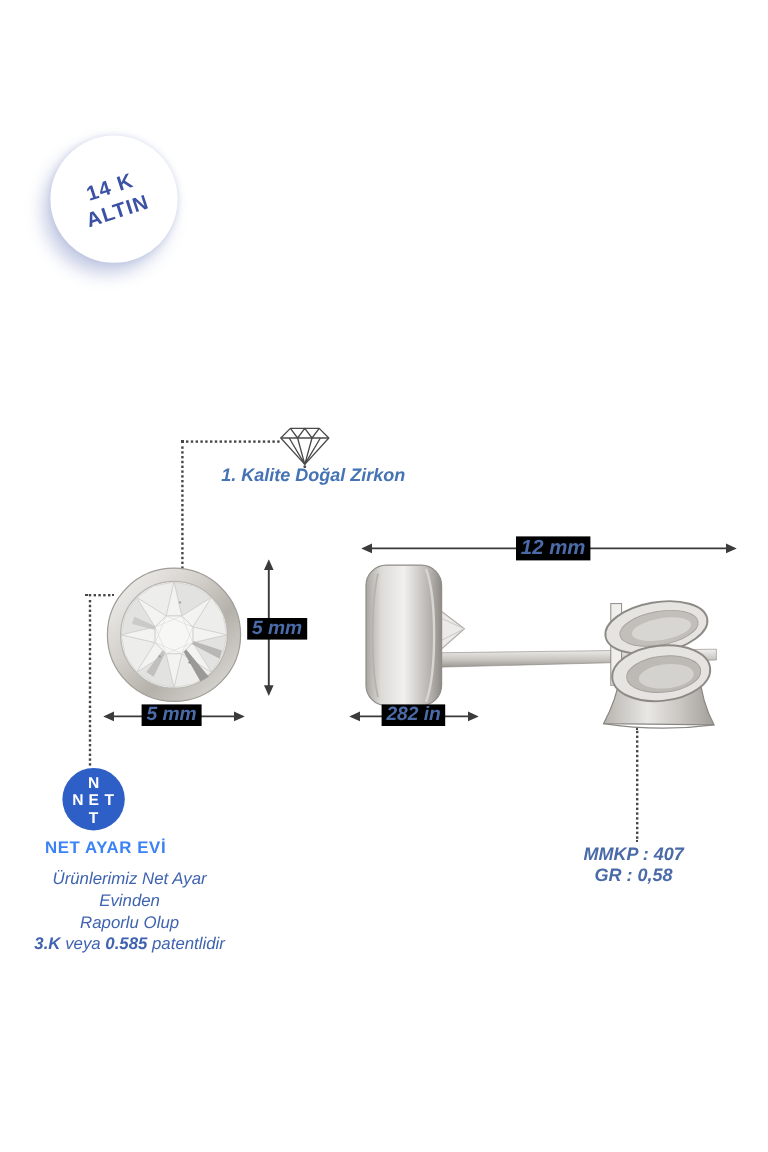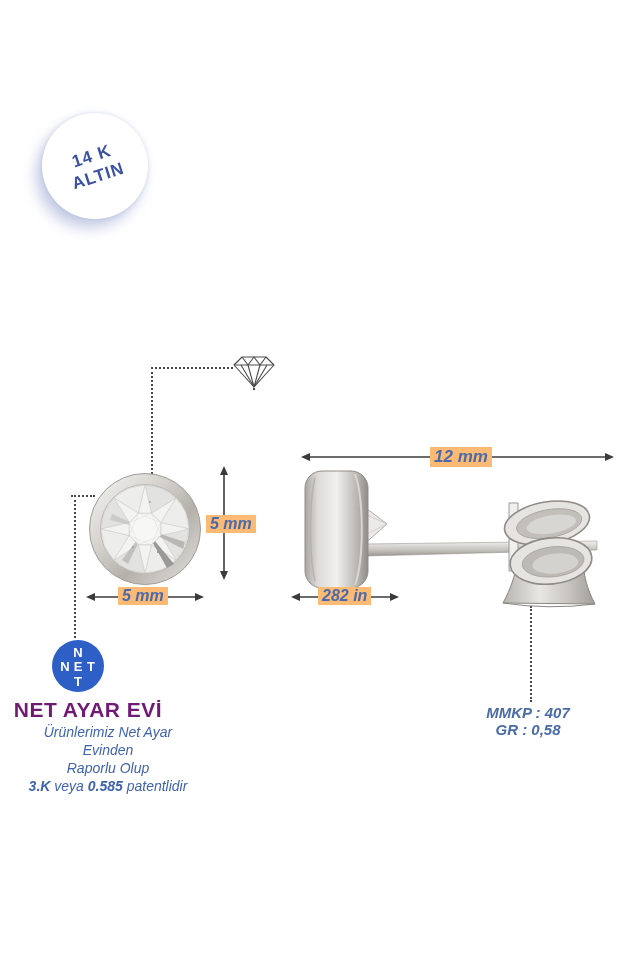--- a/index.html
+++ b/index.html
@@ -15,32 +15,32 @@
               font-size:17px;line-height:21px;letter-spacing:1px;}
 
   
   .dot-h{border-top:2px dotted #474747;height:0;}
   .dot-v{border-left:2px dotted #474747;width:0;}
 
   
   .blue-it{color:#4a6ba8;font-style:italic;font-weight:bold;}
   .note{left:173px;top:388px;width:176px;text-align:center;color:#4573b4;font-style:italic;
         font-size:15px;font-weight:bold;}
-  .mlabel{background:#fdba74;padding:0 4px;font-size:16px;white-space:nowrap;}
+  .mlabel{background:#000000;padding:0 4px;font-size:16px;white-space:nowrap;}
 
   
   .specs{left:458px;top:704px;width:140px;text-align:center;color:#4a6ba8;font-style:italic;
          font-size:15px;line-height:17px;font-weight:bold;}
 
   
   .logo-circle{left:52px;top:640px;width:52px;height:52px;border-radius:50%;background:#2d5fc7;}
   .logo-letter{position:absolute;color:#ffffff;font-size:13px;font-weight:bold;
                transform:translate(-50%,-50%);}
-  .brand-name{left:8px;top:698px;width:160px;text-align:center;color:#701a75;font-weight:bold;
-              font-size:21px;letter-spacing:.5px;}
+  .brand-name{left:8px;top:698px;width:160px;text-align:center;color:#3b82f6;font-weight:bold;
+              font-size:14px;letter-spacing:.5px;}
   .brand-desc{left:0px;top:723px;width:176px;text-align:center;color:#3f63b0;font-style:italic;
               font-size:14px;line-height:18px;margin-left:20px;}
   .brand-desc b{font-weight:bold;}
 </style>
 </head>
 <body>
 
 <div id="stage">
 
   <div class="abs badge">
@@ -61,20 +61,21 @@
   <svg class="abs" style="left:231px;top:353px;" width="46" height="38" viewBox="0 0 46 38">
     <g fill="none" stroke="#4a4a4a" stroke-width="1.1" stroke-linejoin="round">
       <path d="M3,12 L11,4 L35,4 L43,12 L23,34 Z"></path>
       <path d="M3,12 L43,12"></path>
       <path d="M11,4 L17,12 L23,4 L29,12 L35,4"></path>
       <path d="M17,12 L23,34 M29,12 L23,34 M10,12 L23,34 M36,12 L23,34"></path>
     </g>
     <circle cx="23" cy="36" r="1.2" fill="#4a4a4a"></circle>
   </svg>
 
+  <div class="abs note">1. Kalite Doğal Zirkon</div>
 
   <svg class="abs" style="left:88px;top:472px;" width="114" height="114" viewBox="0 0 114 114">
     <defs>
       <linearGradient id="metalRing" x1="0" y1="0" x2="1" y2="1">
         <stop offset="0" stop-color="#f6f5f3"></stop>
           <stop offset=".38" stop-color="#d4d1cc"></stop>
         <stop offset=".62" stop-color="#b4b1ab"></stop>
           <stop offset="1" stop-color="#e6e4e0"></stop>
       </linearGradient>
     </defs>

